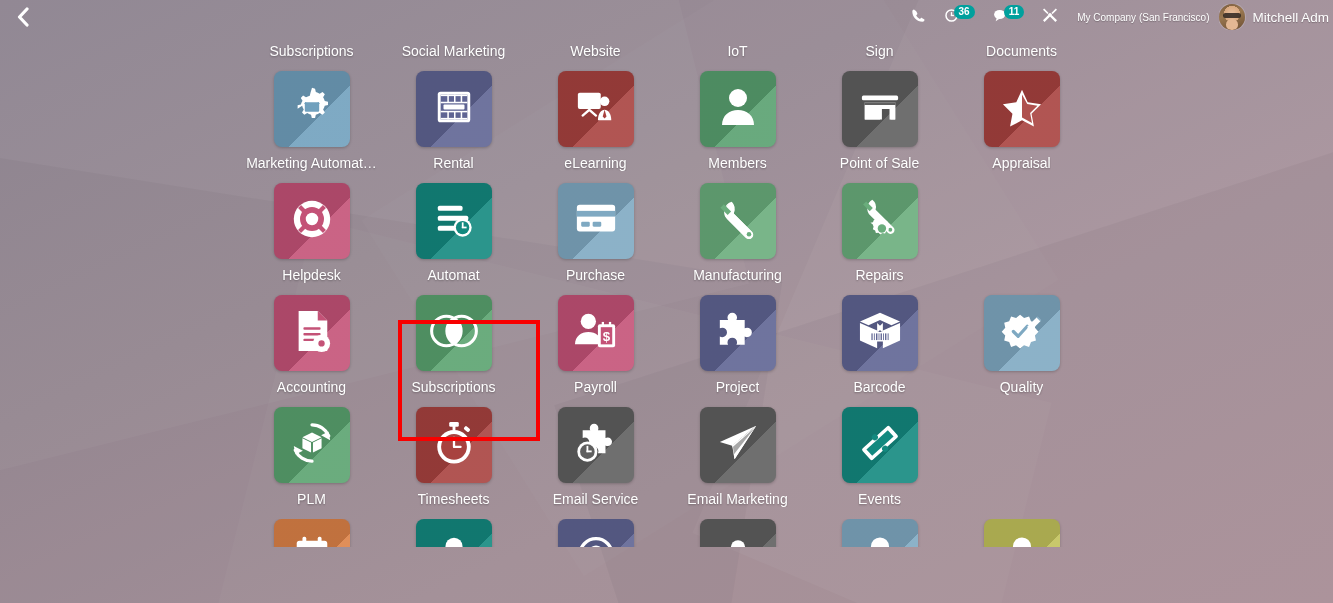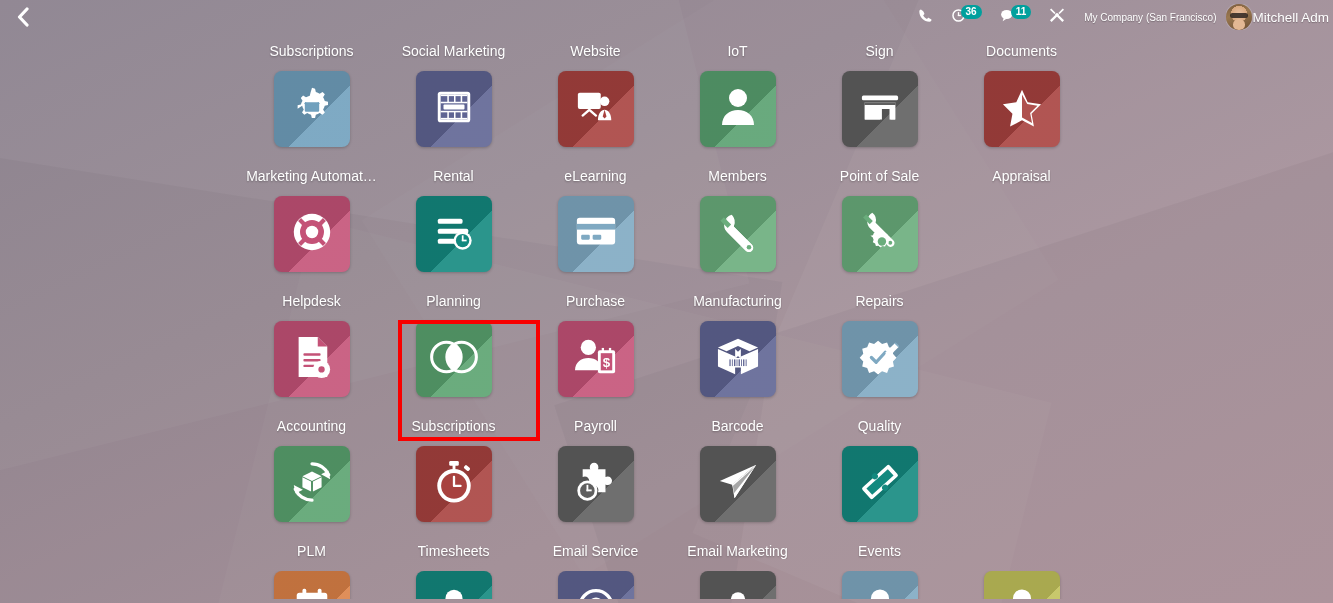--- a/index.html
+++ b/index.html
@@ -95,21 +95,21 @@
   }
   .company-name {
     font-size: 10px;
     color: #ffffff;
     padding: 0 10px;
     white-space: nowrap;
     cursor: pointer;
     text-shadow: 0 1px 1px rgba(0,0,0,0.25);
   }
   .user-zone {
-    display: flex; align-items: center; 
+    display: flex; align-items: center; gap: 7px;
     padding-right: 4px; cursor: pointer;
     overflow: hidden;
   }
   .avatar {
     width: 26px; height: 26px; border-radius: 50%;
     background:
       radial-gradient(circle at 50% 38%, #e8c0a0 0%, #d9a87f 38%, transparent 39%),
       linear-gradient(160deg, #7a5a3c 0%, #9a7850 40%, #6d4f33 100%);
     position: relative;
     overflow: hidden;
@@ -169,21 +169,21 @@
     content: "";
     position: absolute;
     left: -20%; top: 0; width: 140%; height: 140%;
     background: linear-gradient(135deg, rgba(0,0,0,0.13) 0%, rgba(0,0,0,0.13) 50%, rgba(255,255,255,0.10) 50%, rgba(255,255,255,0.10) 100%);
     pointer-events: none;
   }
   .tile svg, .tile .glyph {
     position: relative; z-index: 2;
   }
   .app-label {
-    margin-top: 21px;
+    margin-top: 8px;
     font-size: 14px;
     color: #ffffff;
     text-align: center;
     white-space: nowrap;
     max-width: 140px;
     overflow: hidden;
     text-overflow: ellipsis;
     text-shadow: 0 1px 2px rgba(0,0,0,0.30);
   }
 
@@ -452,21 +452,21 @@
                 <rect x="6" y="18.5" width="32" height="5.4" rx="2"></rect>
                 <rect x="6" y="29" width="19" height="5.4" rx="2"></rect>
               </g>
               <circle cx="32" cy="31" r="9.5" fill="#ffffff"></circle>
               <circle cx="32" cy="31" r="7" fill="#13897f"></circle>
               <rect x="31.2" y="25.5" width="1.8" height="6" fill="#ffffff"></rect>
               <rect x="31.2" y="30" width="5" height="1.8" fill="#ffffff"></rect>
             </svg>
           </span>
         </div>
-        <div class="app-label">Planning</div>
+        <div class="app-label">Automat</div>
       </div>
 
       <div class="app-cell">
         <div class="tile" style="background:#7fa9c2">
           <span>
             <svg width="44" height="36" viewBox="0 0 46 36">
               <rect x="3" y="3" width="40" height="28" rx="3" fill="#ffffff"></rect>
               <rect x="3" y="9.5" width="40" height="6" fill="#7fa9c2"></rect>
               <rect x="7.5" y="21" width="9" height="5" rx="1.2" fill="#7fa9c2"></rect>
               <rect x="19.5" y="21" width="9" height="5" rx="1.2" fill="#7fa9c2"></rect>
@@ -558,20 +558,33 @@
               <rect x="29" y="18" width="12" height="18" fill="#c45277"></rect>
               <text x="35" y="32" font-size="14" font-weight="bold" fill="#ffffff" text-anchor="middle" font-family="Liberation Sans, sans-serif">$</text>
               <rect x="30" y="12.5" width="2.4" height="5" fill="#ffffff"></rect>
               <rect x="37.5" y="12.5" width="2.4" height="5" fill="#ffffff"></rect>
             </svg>
           </span>
         </div>
         <div class="app-label">Payroll</div>
       </div>
 
+      <div class="app-cell">
+        <div class="tile" style="background:#5f6493">
+          <span>
+            <svg width="44" height="44" viewBox="0 0 46 46">
+              <path d="M17 4 a5 5 0 0 1 5 5 a5 5 0 0 1-.7 2.5 h8.7 v8.7 a5 5 0 0 1 2.5-.7 a5 5 0 0 1 0 10
+                       a5 5 0 0 1-2.5-.7 v8.7 h-8.7 a5 5 0 0 0 .7-2.5 a5 5 0 0 0-10 0 a5 5 0 0 0 .7 2.5
+                       H4 v-8.7 a5 5 0 0 0 2.5.7 a5 5 0 0 0 0-10 a5 5 0 0 0-2.5.7 V11.5 h8.7 A5 5 0 0 1 12 9
+                       a5 5 0 0 1 5-5 z" fill="#ffffff"></path>
+            </svg>
+          </span>
+        </div>
+        <div class="app-label">Project</div>
+      </div>
 
       <div class="app-cell">
         <div class="tile" style="background:#5f6493">
           <span>
             <svg width="46" height="42" viewBox="0 0 48 44">
               <path d="M24 3 L45 12 L36 16 L24 10.5 L12 16 L3 12 Z" fill="#ffffff"></path>
               <path d="M3 13.5 L21 21.5 L21 40 L3 32 Z" fill="#ffffff"></path>
               <path d="M45 13.5 L27 21.5 L27 40 L45 32 Z" fill="#ffffff"></path>
               <path d="M21 13.5 L24 16.5 L27 13.5 L27 24 L24 21 L21 24 Z" fill="#ffffff"></path>
               <rect x="13" y="23" width="22" height="10" fill="#ffffff"></rect>

